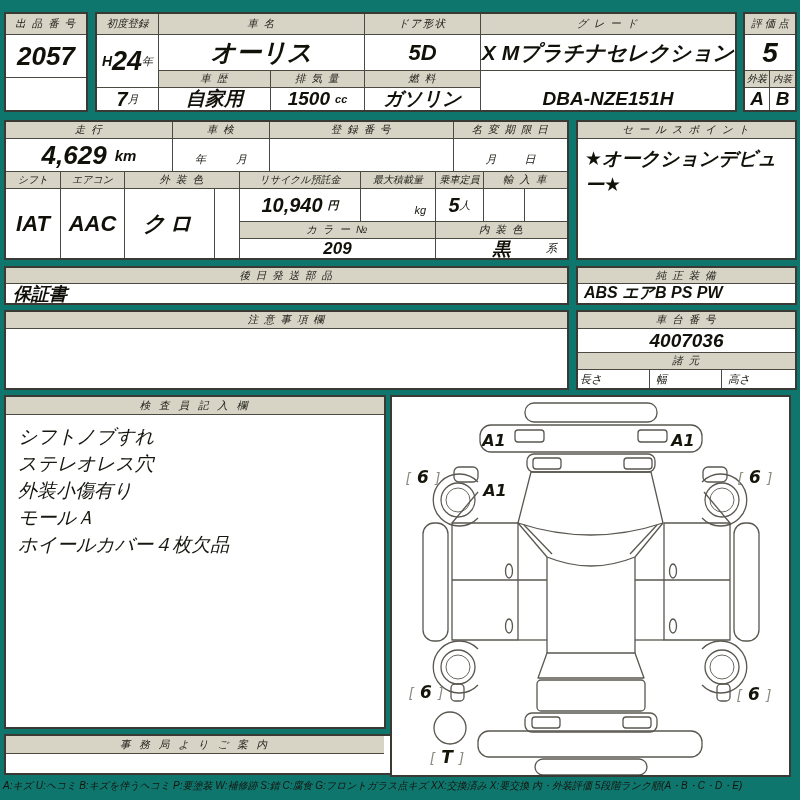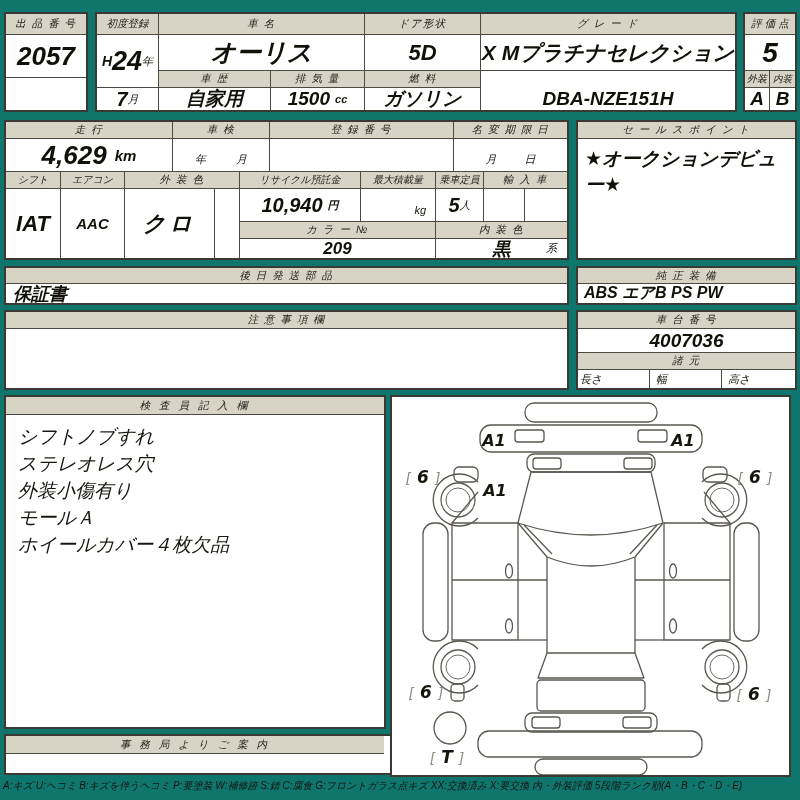--- a/index.html
+++ b/index.html
@@ -98,21 +98,21 @@
 
     <div class="c hd2 br bb" style="left:0;top:50px;width:55px;height:17px;">シフト</div>
     <div class="c hd2 br bb" style="left:55px;top:50px;width:64px;height:17px;">エアコン</div>
     <div class="c hd br bb" style="left:119px;top:50px;width:115px;height:17px;">外 装 色</div>
     <div class="c hd2 br bb" style="left:234px;top:50px;width:121px;height:17px;">リサイクル預託金</div>
     <div class="c hd2 br bb" style="left:355px;top:50px;width:75px;height:17px;">最大積載量</div>
     <div class="c hd2 br bb" style="left:430px;top:50px;width:48px;height:17px;">乗車定員</div>
     <div class="c hd bb" style="left:478px;top:50px;width:83px;height:17px;">輸 入 車</div>
 
     <div class="c vl br" style="left:0;top:67px;width:55px;height:69px;font-size:22px;">IAT</div>
-    <div class="c vl br" style="left:55px;top:67px;width:64px;height:69px;font-size:15px;">AAC</div>
+    <div class="c vl br" style="left:55px;top:67px;width:64px;height:69px;font-size:22px;">AAC</div>
     <div class="c vl br" style="left:119px;top:67px;width:90px;height:69px;font-size:22px;letter-spacing:4px;">クロ</div>
     <div class="c br" style="left:209px;top:67px;width:25px;height:69px;"></div>
 
     <div class="c br bb" style="left:234px;top:67px;width:121px;height:33px;">
       <span class="vl" style="font-size:20px;">10,940</span>
       <span class="unit">円</span>
     </div>
     <div class="c br bb" style="left:355px;top:67px;width:75px;height:33px;justify-content:flex-end;align-items:flex-end;padding:0 9px 5px 0;">
       <span class="sm">kg</span>
     </div>

